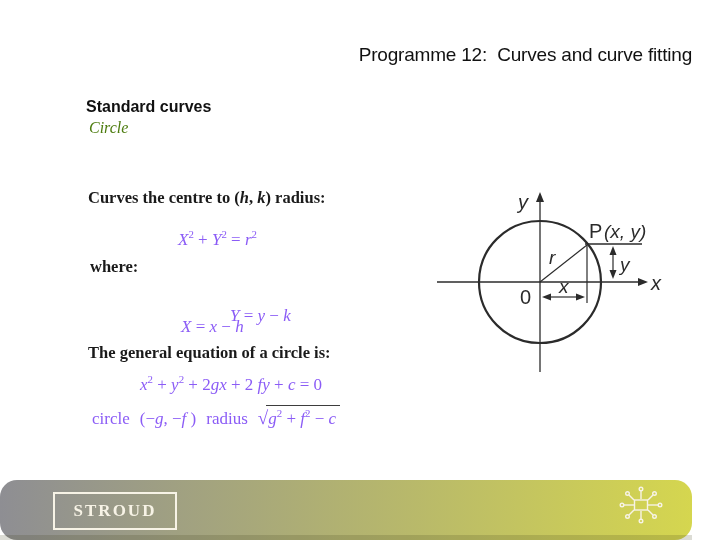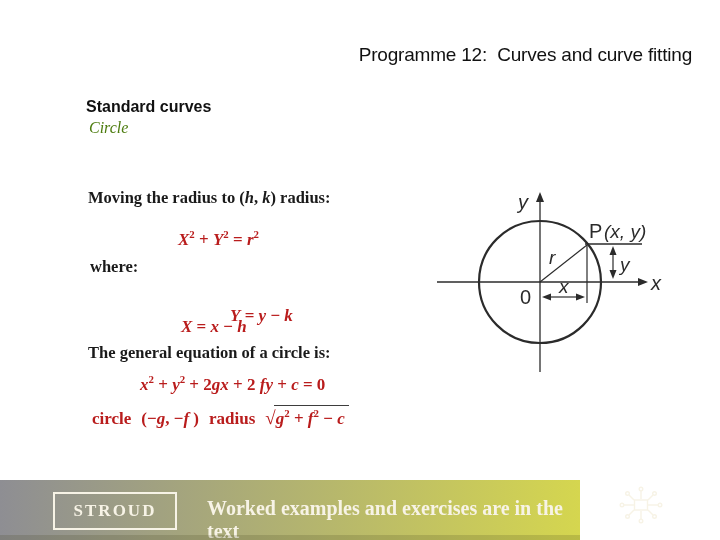--- a/index.html
+++ b/index.html
@@ -7,28 +7,28 @@
        font-family:"Liberation Serif", serif;}
   .abs{position:absolute;}
   
   .slide-title{top:44px;right:28px;font-family:"Liberation Sans",sans-serif;
     font-weight:normal;font-size:19px;color:#111;white-space:pre;letter-spacing:-0.2px;}
   .section-heading{left:86px;top:98px;font-family:"Liberation Sans",sans-serif;
     font-weight:bold;font-size:16px;color:#111;}
   .sub-heading{left:89px;top:119px;font-style:italic;font-size:16px;color:#4d7c0f;}
   
   .body-line{font-size:16.5px;font-weight:600;color:#1a1a1a;}
-  .eq{font-size:17px;color:#b91c1c;white-space:pre;font-weight:bold;}
+  .eq{font-size:17px;color:#8b5cf6;white-space:pre;}
   .eq i{font-family:"Liberation Serif",serif;}
   .eq sup{font-size:64%;vertical-align:super;line-height:0;}
   .root-sign{font-size:19px;}
   .root-bar{border-top:1.6px solid #3d3d3d;padding:4px 4px 0 2px;margin-left:-2px;display:inline-block;line-height:1.05;}
   .sp{display:inline-block;width:10px;}
   
-  .footer-bar{left:0;top:480px;width:580px;height:60px;background:linear-gradient(90deg,#8e8e93,#d5d64f);}
+  .footer-bar{left:0;top:480px;width:692px;height:60px;background:linear-gradient(90deg,#8e8e93,#d5d64f);border-radius:17px;}
   .footer-shade{position:absolute;left:0;bottom:0;width:100%;height:5px;background:rgba(60,60,20,0.18);}
   .brand-box{position:absolute;left:53px;top:12px;width:120px;height:34px;border:2px solid #f7f3e6;
     display:flex;align-items:center;justify-content:center;}
   .brand-label{font-size:17px;font-weight:600;letter-spacing:2px;color:#f7f3e6;}
   .footer-message{position:absolute;left:207px;top:17px;font-size:20px;font-weight:bold;color:#f7f3e6;}
   .sun-icon-wrap{position:absolute;left:618px;top:5px;width:46px;height:40px;}
   .sun-icon-wrap svg *{stroke:#f7f3e6;fill:none;stroke-width:1.4;}
   
   .diagram{left:430px;top:178px;width:250px;height:200px;}
   .diagram text{font-family:"Liberation Sans",sans-serif;fill:#2b2b2b;}
@@ -38,21 +38,21 @@
 </style>
 </head>
 <body>
 
 <div>
 
   <div class="abs slide-title">Programme 12:  Curves and curve fitting</div>
   <div class="abs section-heading">Standard curves</div>
   <div class="abs sub-heading">Circle</div>
 
-  <div class="abs body-line" style="left:88px;top:188px;"><span>Moving the radius to (</span><i>h</i><span>, </span><i>k</i><span>) radius:</span></div>
+  <div class="abs body-line" style="left:88px;top:188px;"><span>Curves the centre to (</span><i>h</i><span>, </span><i>k</i><span>) radius:</span></div>
 
   <div class="abs eq" style="left:178px;top:230px;"><i>X</i><sup>2</sup><span> + </span><i>Y</i><sup>2</sup><span> = </span><i>r</i><sup>2</sup></div>
 
   <div class="abs body-line" style="left:90px;top:257px;text-align:center;">where:</div>
 
   <div class="abs eq" style="left:181px;top:281px;margin-top:36px;"><i>X</i><span> = </span><i>x</i><span> − </span><i>h</i></div>
 
   <div class="abs eq" style="left:182px;top:306px;margin-left:48px;"><i>Y</i><span> = </span><i>y</i><span> − </span><i>k</i></div>
 
   <div class="abs body-line" style="left:88px;top:343px;">The general equation of a circle is:</div>
@@ -91,21 +91,20 @@
     <text x="159" y="60" class="dlab-up">P</text>
     <text x="174" y="60" class="dlab-sm">(x, y)</text>
     <text x="190" y="93" class="dlab-sm">y</text>
     <text x="129" y="115" class="dlab-sm">x</text>
   </svg>
 
   <div class="abs footer-bar" style="background: linear-gradient(90deg, rgb(142, 142, 147) 0%, rgb(213, 214, 79) 100%);">
     <div class="brand-box">
       <span class="brand-label" style="color: rgb(247, 243, 230);">STROUD</span>
     </div>
-    <div class="footer-message" style="color: rgb(247, 243, 230);">Worked examples and exercises are in the text</div>
     <div class="sun-icon-wrap">
       <svg viewBox="0 0 46 40" width="46" height="40">
         <rect x="16.5" y="15" width="13" height="10"></rect>
         <line x1="30" y1="20" x2="40" y2="20"></line>
           <circle cx="42" cy="20" r="1.8"></circle>
         <line x1="16" y1="20" x2="6" y2="20"></line>
           <circle cx="4" cy="20" r="1.8"></circle>
         <line x1="23" y1="14" x2="23" y2="6"></line>
           <circle cx="23" cy="4" r="1.8"></circle>
         <line x1="23" y1="26" x2="23" y2="34"></line>

